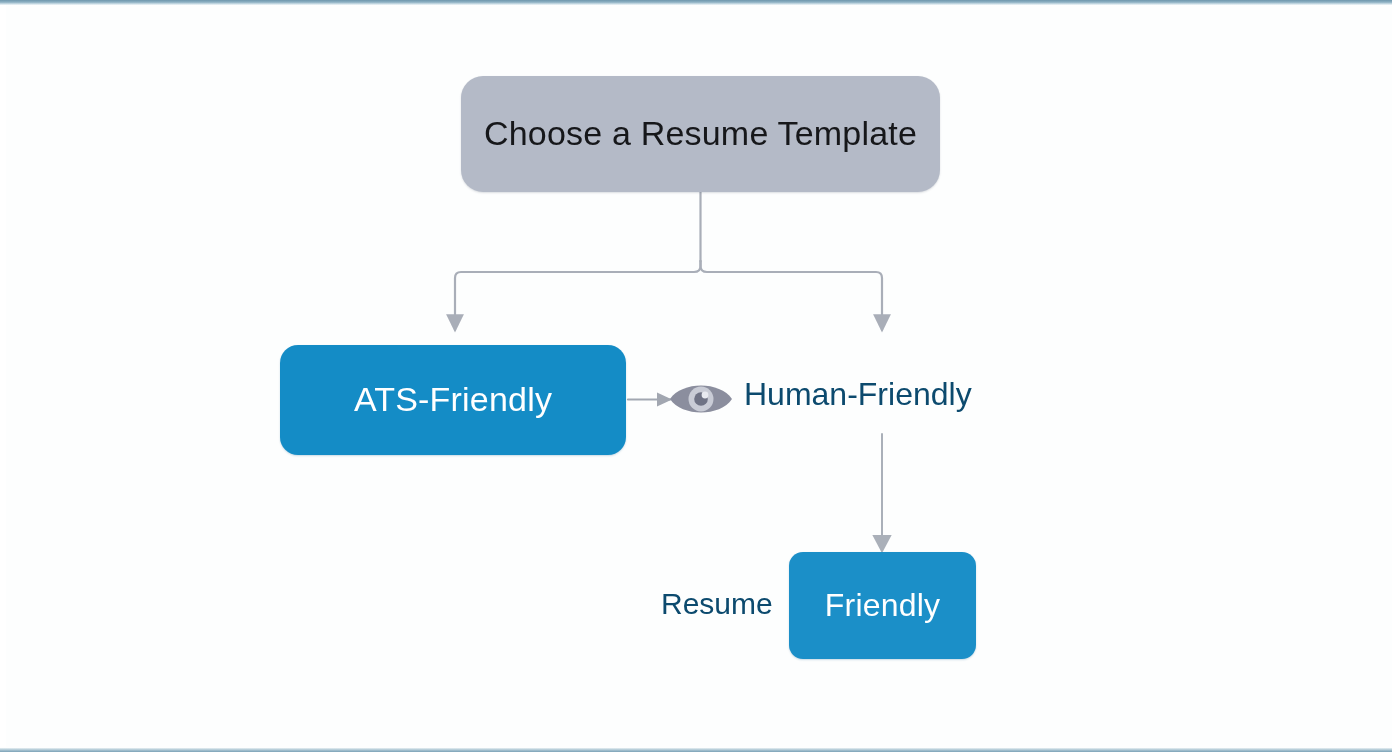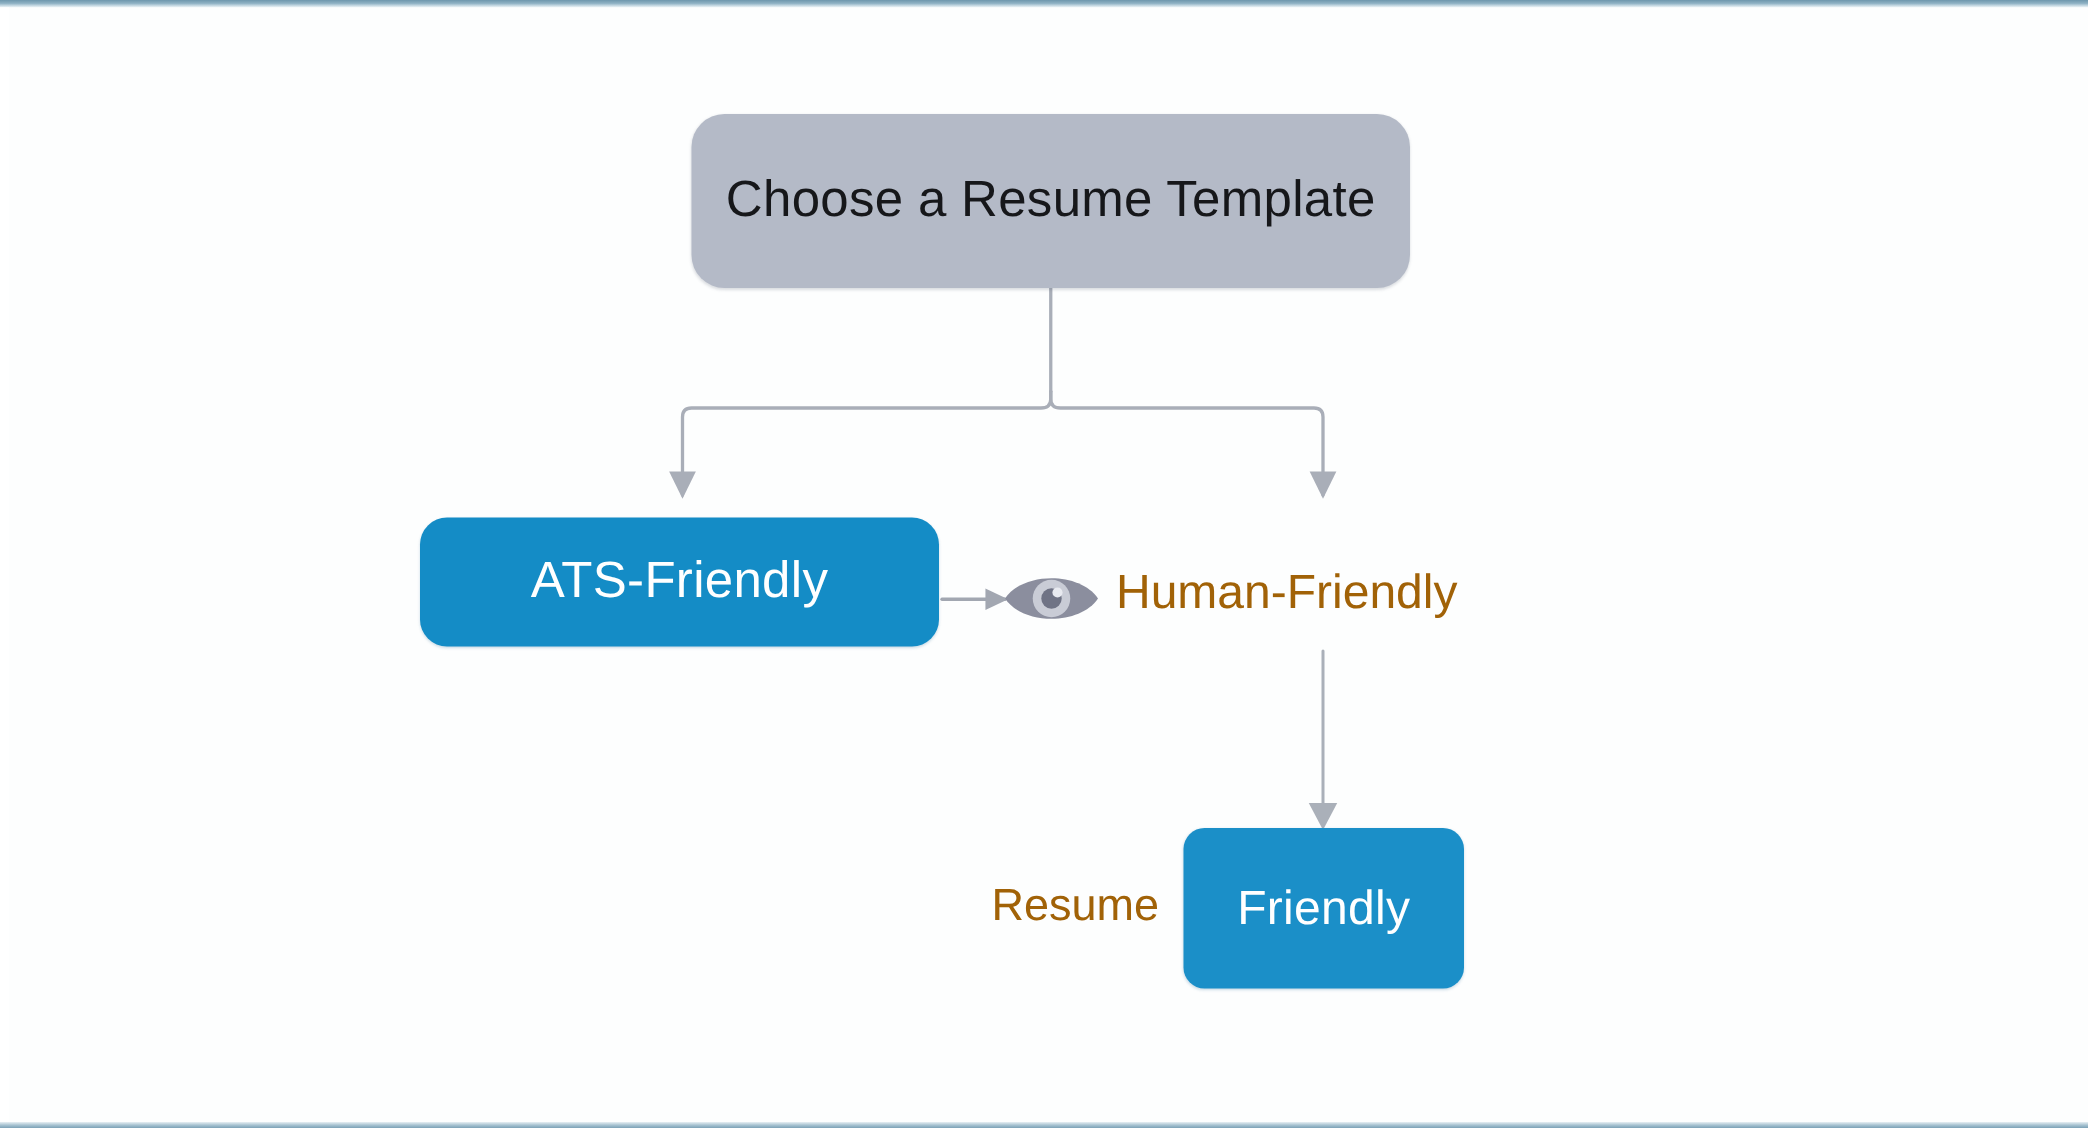--- a/index.html
+++ b/index.html
@@ -80,21 +80,21 @@
     color: #16171a;
     font-size: 34px;
     letter-spacing: 0.2px;
     box-shadow: 0 1px 2px rgba(80,90,110,0.20);
   }
 
   .node-ats {
     left: 280px;
     top: 345px;
     width: 346px;
-    height: 86px;
+    height: 110px;
     background: #148cc6;
     border-radius: 18px;
     color: #ffffff;
     font-size: 34px;
     letter-spacing: 0.2px;
     box-shadow: 0 1px 2px rgba(20,90,140,0.22);
   }
 
   .node-friendly {
     left: 789px;
@@ -105,21 +105,21 @@
     border-radius: 14px;
     color: #ffffff;
     font-size: 32px;
     letter-spacing: 0.2px;
     box-shadow: 0 1px 2px rgba(20,90,140,0.22);
   }
 
   
   .loose-label {
     position: absolute;
-    color: #a16207;
+    color: #0c4a6e;
     white-space: nowrap;
     user-select: none;
   }
   .label-human-friendly {
     left: 744px;
     top: 376px;
     font-size: 32px;
   }
   .label-human {
     left: 661px;

